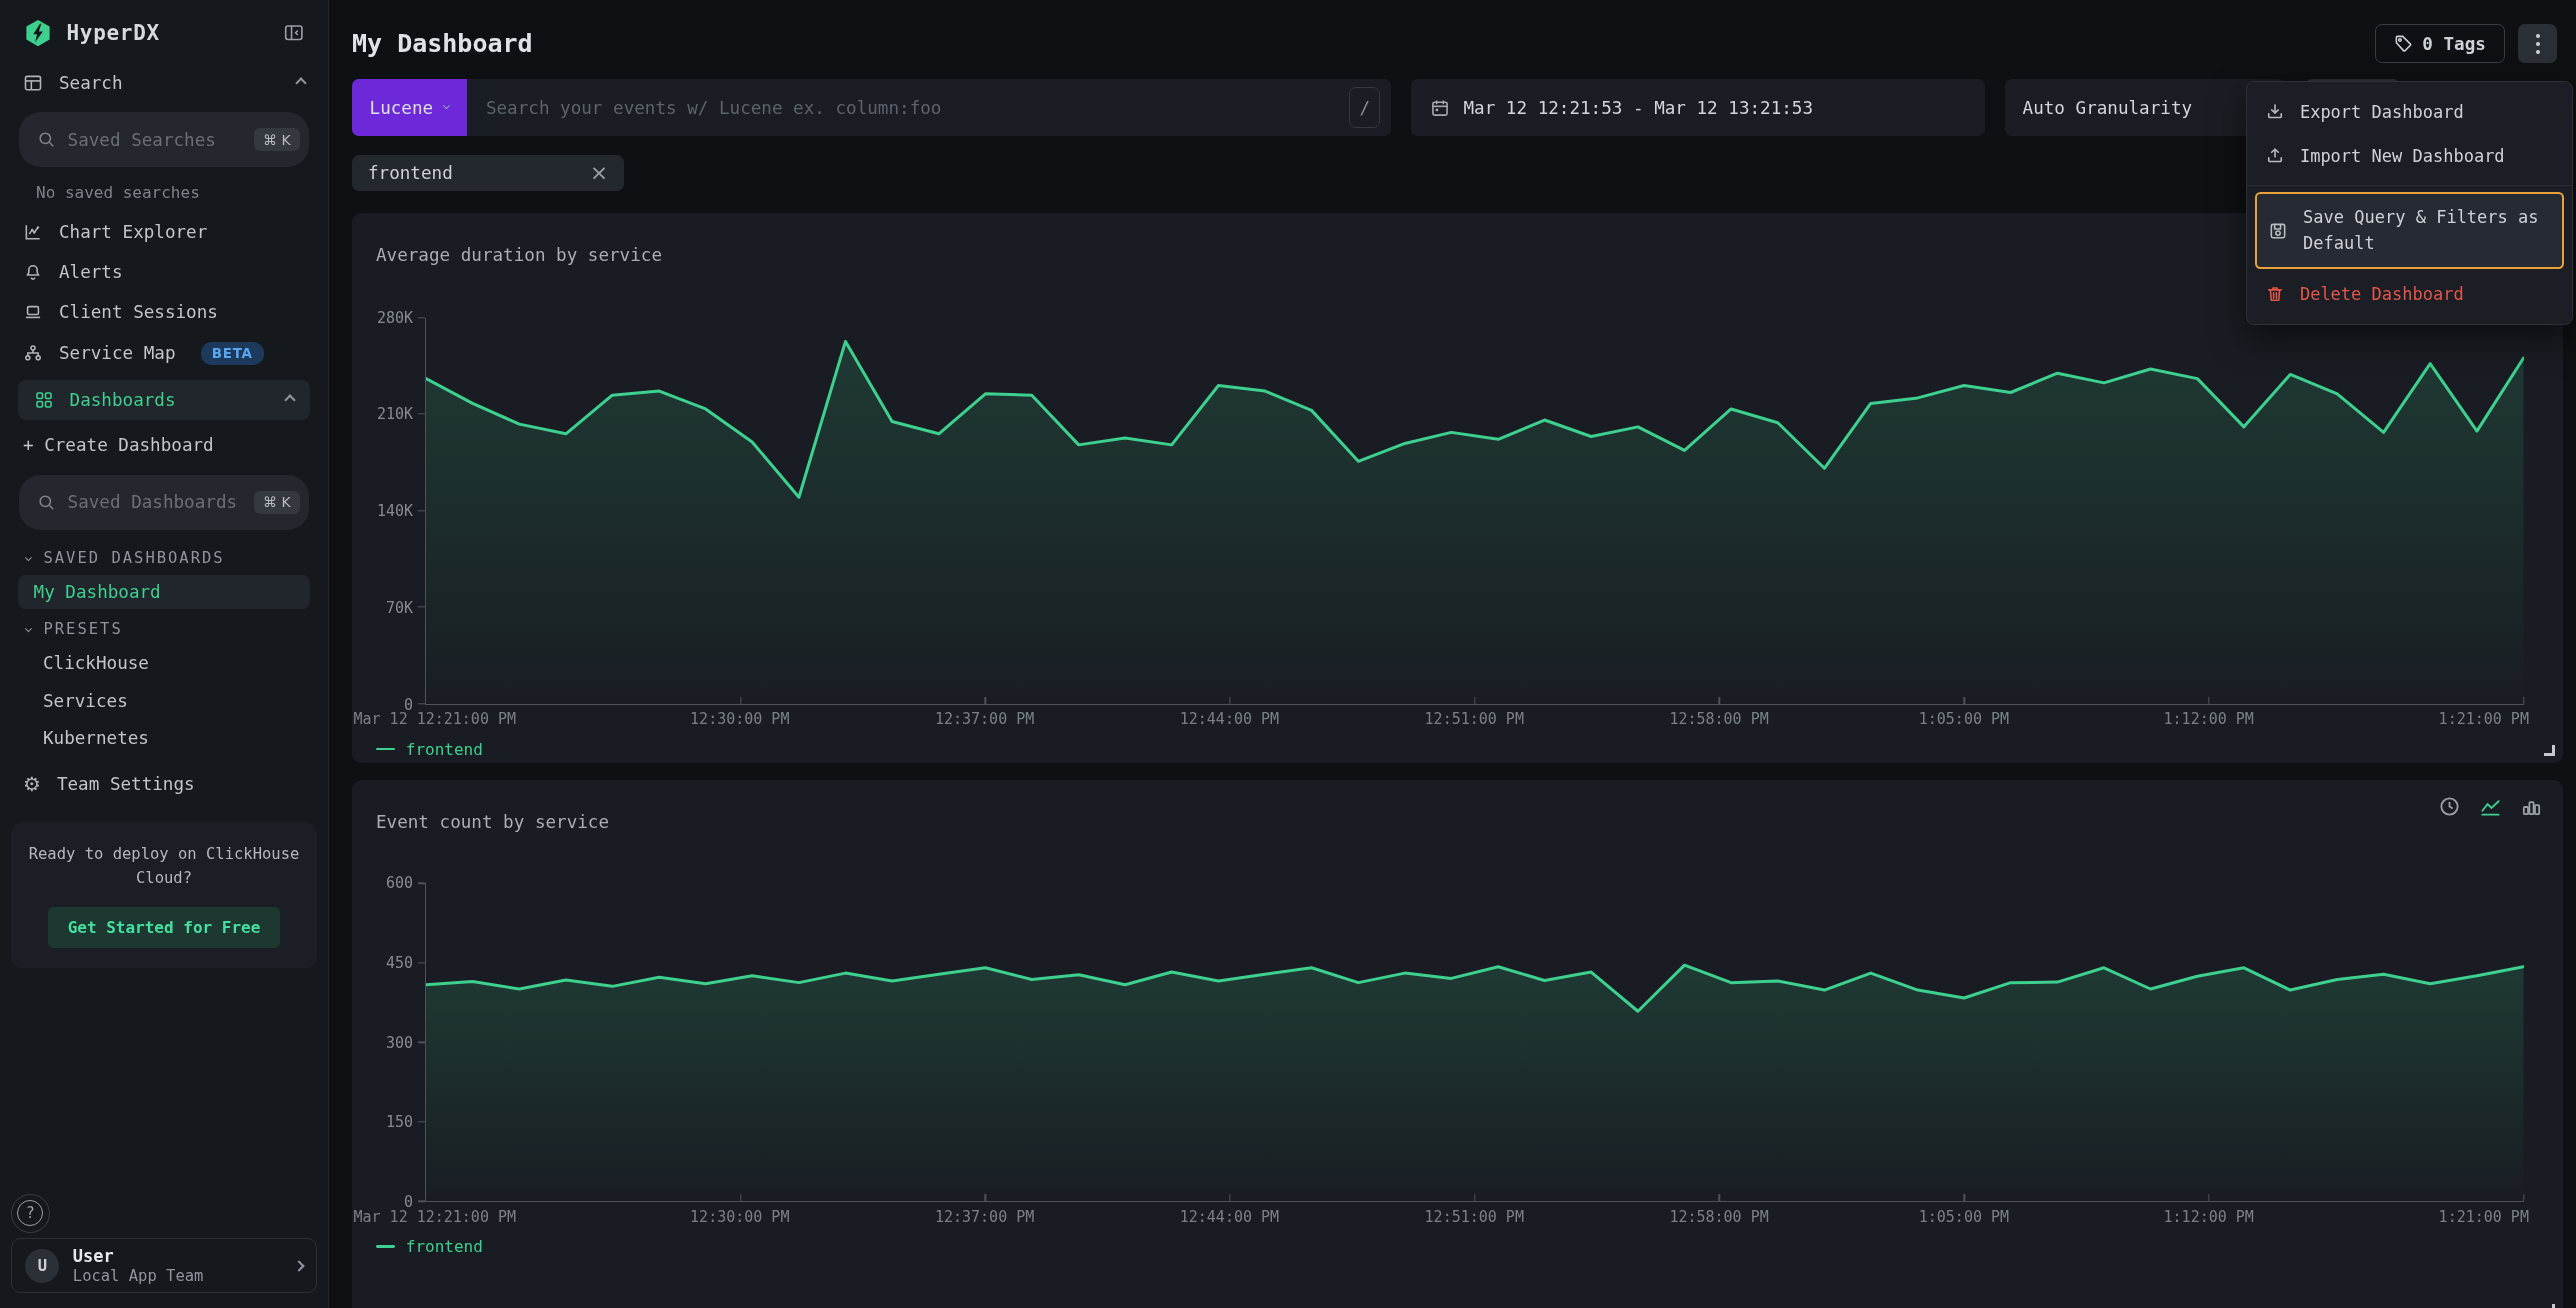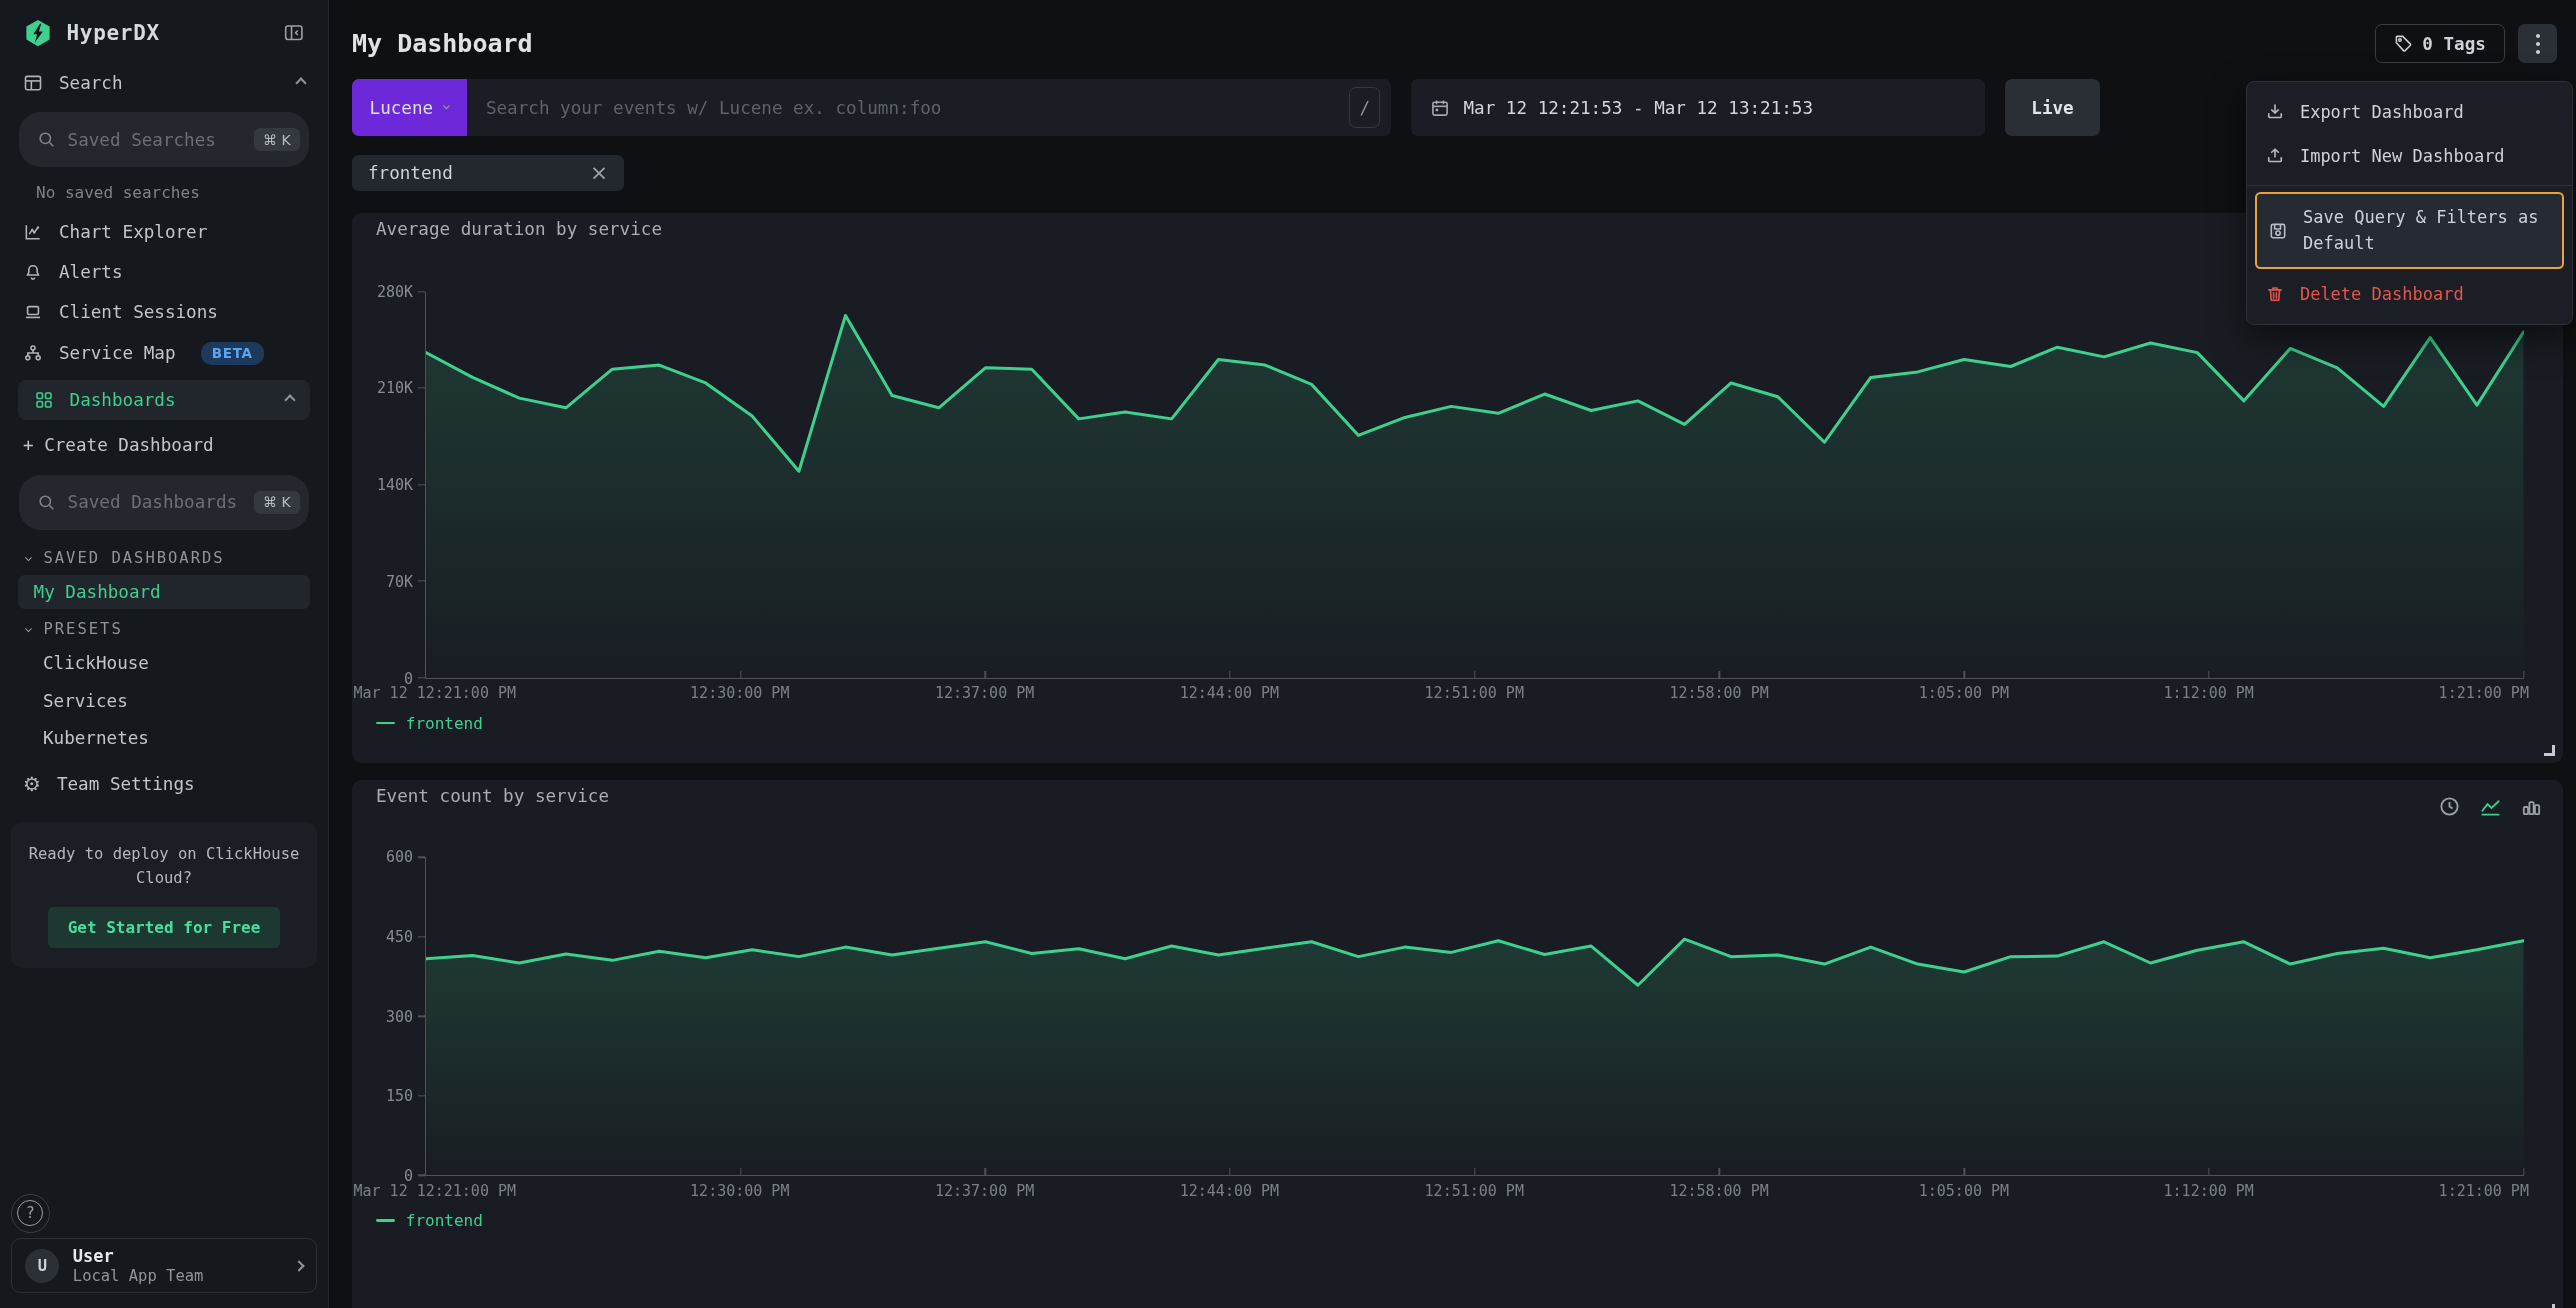--- a/index.html
+++ b/index.html
@@ -100,21 +100,21 @@
     align-items:center; justify-content:center; font-size:17.6px; font-weight:bold;
     color:#e2e4e8; cursor:pointer; }
 
   .tag-row { margin:19px 19px 0 23px; }
   .filter-chip { width:272px; display:inline-flex; align-items:center;
     justify-content:space-between; background:#23272e; border-radius:6.8px; padding:8px 16px;
     font-size:17.6px; color:#ced2d8; cursor:pointer; }
   .chip-x { color:#9aa0a8; font-size:21.6px; line-height:17.6px; font-family:"DejaVu Sans",sans-serif; }
 
   .panel { margin:21.6px 13.5px 0 23px; background:#191d23; border-radius:9.5px;
-    padding:6px 24px; position:relative; }
+    padding:32px 24px; position:relative; }
   .panel-1 { height:550px; }
   .panel-2 { height:541px; margin-top:17.6px; }
   .panel-title { font-size:17.6px; color:#a9aeb5; }
   .panel-icons { position:absolute; top:15px; right:20px; display:flex; gap:17.6px;
     align-items:center; }
   .panel-icons .ic { cursor:pointer; display:flex; }
   .ic-gray { color:#9aa0a8; } .ic-green { color:#3ed08e; }
 
   .chart-body { position:relative; height:387px; margin:53px 15px 0 49px; }
   .panel-2 .chart-body { height:319px; margin-top:51px; }
@@ -346,20 +346,27 @@
         <svg width="20" height="20" viewBox="0 0 24 24" fill="none" stroke="currentColor" stroke-width="1.9">
           <rect x="3.5" y="5" width="17" height="15.5" rx="2"></rect>
           <line x1="8" y1="3" x2="8" y2="7.5"></line>
             <line x1="16" y1="3" x2="16" y2="7.5"></line>
           <line x1="3.5" y1="10" x2="20.5" y2="10"></line>
           <rect x="6.8" y="12.8" width="3" height="3" fill="currentColor" stroke="none"></rect>
         </svg>
         <span>Mar 12 12:21:53 - Mar 12 13:21:53</span>
       </div>
 
+      <div class="gran-box">
+        <span>Auto Granularity</span>
+        <span class="updown">
+          <span class="chev up sm"></span>
+            <span class="chev down sm"></span>
+        </span>
+      </div>
 
       <div class="live-btn">Live</div>
     </div>
 
     <div class="tag-row">
       <div class="filter-chip">
         <span>frontend</span>
         <span class="chip-x">×</span>
       </div>
     </div>

